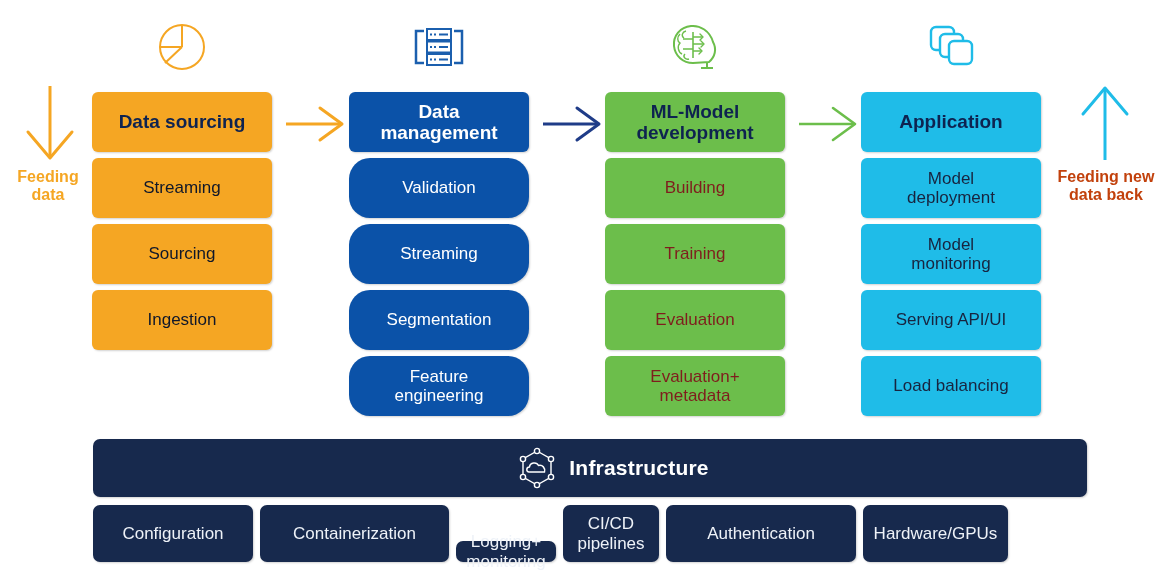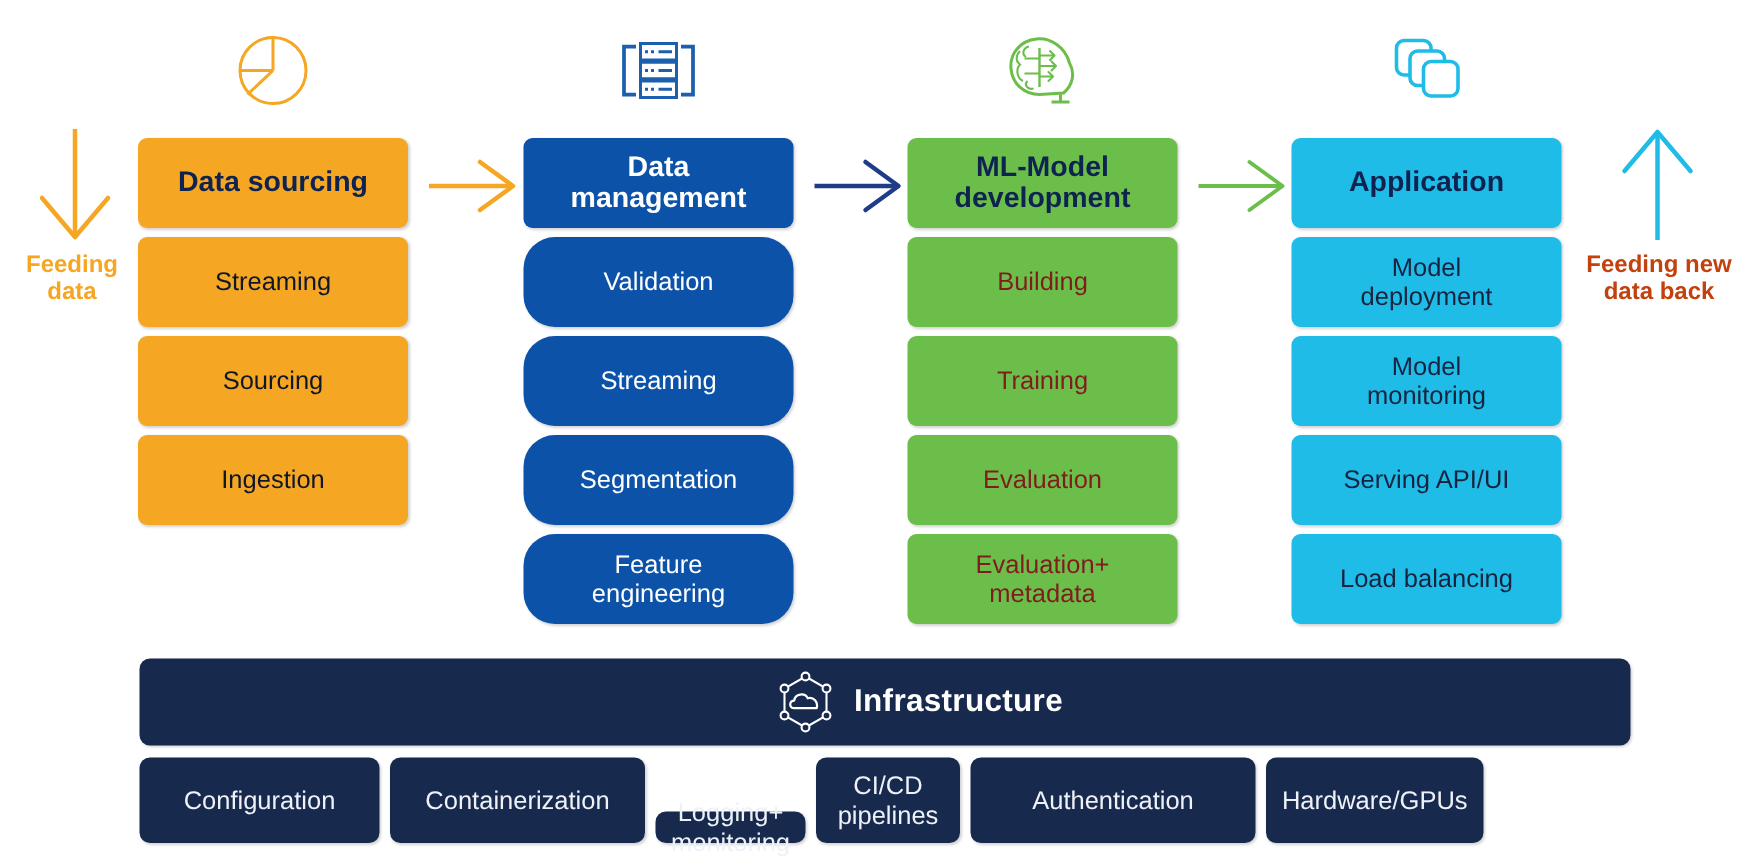--- a/index.html
+++ b/index.html
@@ -126,21 +126,21 @@
     color: #eef2f8;
     font-size: 17px;
     display: flex;
     align-items: center;
     justify-content: center;
     text-align: center;
     line-height: 1.12;
     box-shadow: 1px 1px 2px rgba(0,0,0,0.18);
   }
   .w-160 { width: 160px; }
-  .w-170 { width: 170px; }
+  .w-170 { width: 189px; }
   .w-100 { width: 100px; margin-top: 36px; }
   .w-96  { width: 96px; }
   .w-190 { width: 190px; }
   .w-175 { width: 145px; }
 </style>
 </head>
 <body>
 
 <div id="stage">
 

